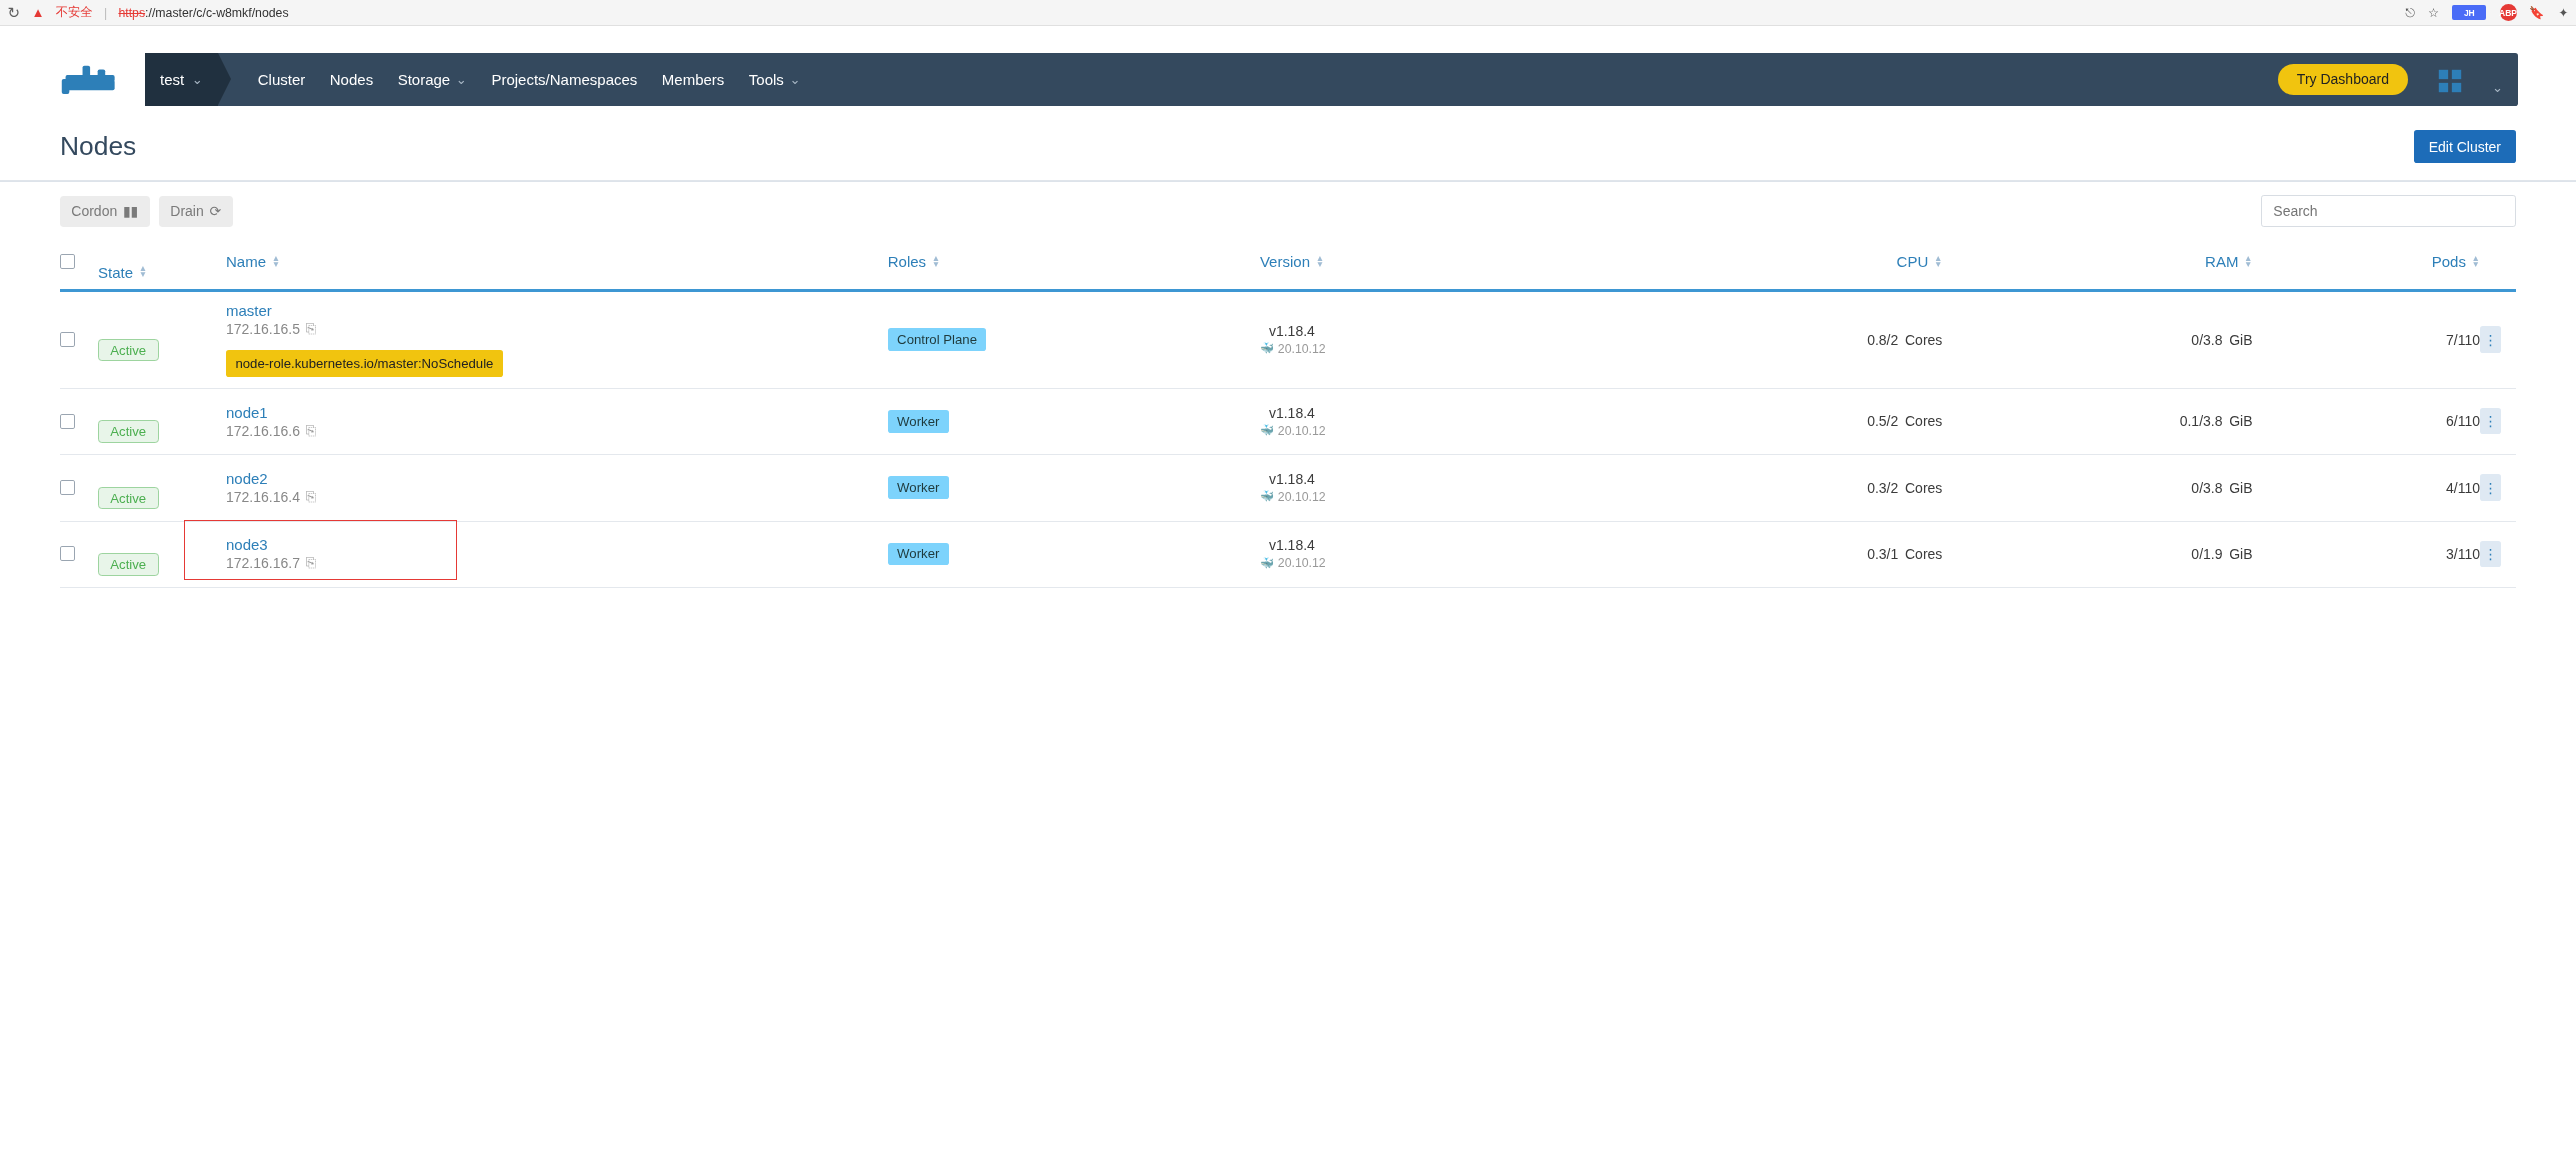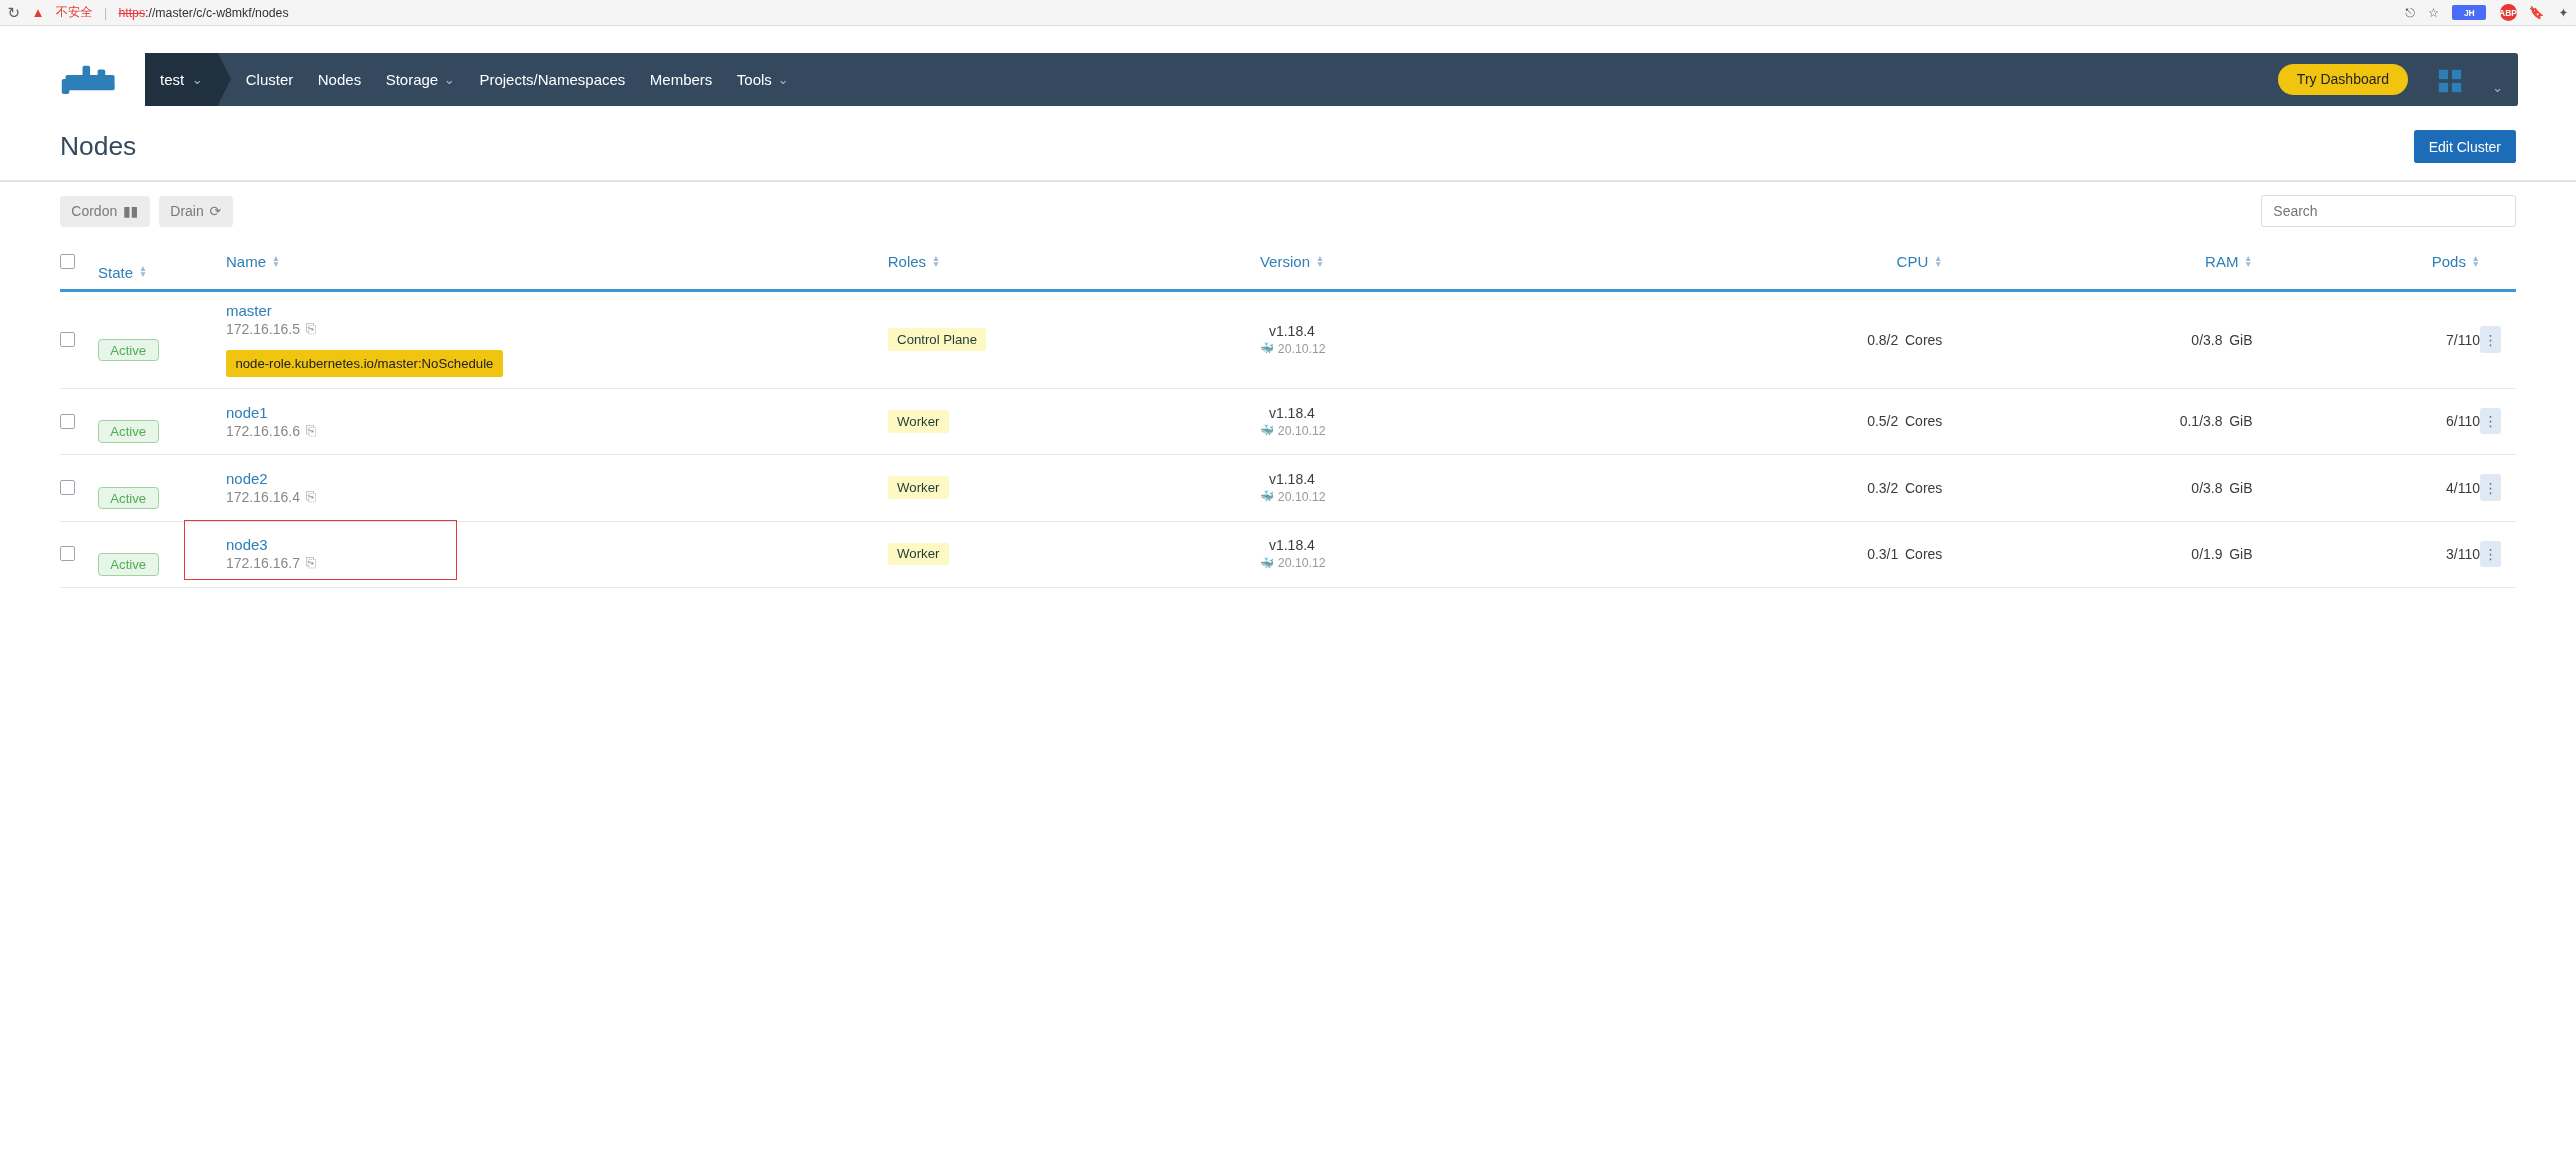--- a/index.html
+++ b/index.html
@@ -14,21 +14,21 @@
     .url .struck { text-decoration: line-through; color: #e53935; }
     .browser-right { margin-left: auto; display: flex; gap: 13.2px; align-items: center; color: #555; }
     .ext-badge { width: 34px; height: 15px; display: inline-flex; align-items: center; justify-content: center; font-size: 8.5px; font-weight: bold; color: #fff; border-radius: 1.9px; }
     
     .page { padding: 0 0 38px; }
     .topbar { display: flex; align-items: center; background: #fff; padding: 0 58px; margin-top: 26.4px; }
     .logo { width: 68px; height: 38px; display: inline-block; margin-right: 19px; }
     .nav { flex: 1; background: #34495e; height: 53px; display: flex; align-items: center; border-radius: 2.8px; }
     .nav-cluster { background: #20303f; height: 100%; display: flex; align-items: center; padding: 0 15px; color: #fff; font-size: 15px; gap: 7.5px; position: relative; }
     .nav-cluster::after { content:''; position: absolute; right: -13.2px; top: 0; width: 0; height: 0; border-top: 26.4px solid transparent; border-bottom: 26.4px solid transparent; border-left: 13.2px solid #20303f; }
-    .nav-items { display: flex; gap: 24.5px; margin-left: 28px; }
+    .nav-items { display: flex; gap: 24.5px; margin-left: 40px; }
     .nav-item { color: #fff; font-size: 15px; cursor: pointer; display: flex; align-items: center; gap: 5.7px; }
     .nav-right { margin-left: auto; display: flex; align-items: flex-end; gap: 28px; padding-right: 15px; }
     .try-btn { background: #f1c40f; color: #222; padding: 7.5px 19px; border-radius: 19px; font-size: 14px; font-weight: 500; cursor: pointer; }
     .grid-icon { width: 28px; height: 28px; display: inline-block; }
     .chev-down-white { color: #a9b8c6; font-size: 13.2px; }
     
     .page-header { padding: 24.5px 60px 17px; display: flex; align-items: center; border-bottom: 0.9px solid #e0e5eb; margin: 0 0 0 0; }
     .page-title { font-size: 26.4px; color: #34495e; font-weight: 400; }
     .edit-btn { margin-left: auto; background: #1d6cb8; color: #fff; padding: 8.5px 15px; border-radius: 2.8px; font-size: 14px; cursor: pointer; }
     
@@ -55,21 +55,21 @@
     
     .row { display: flex; align-items: center; padding: 10.4px 0 11.3px; border-bottom: 0.9px solid #e4e8ed; font-size: 14px; color: #444; }
     .row .col { display: flex; align-items: center; }
     .row .col-cpu, .row .col-ram, .row .col-pods { justify-content: flex-end; color: #3b3b3b; word-spacing: 2.8px; }
     .chk { width: 15px; height: 15px; border: 0.9px solid #9aa5b1; border-radius: 1.9px; display: inline-block; }
     .badge-active { background: #e8f5e9; border: 0.9px solid #9dd49f; color: #4caf50; padding: 2.8px 11.3px; border-radius: 3.8px; font-size: 13.2px; }
     .node-name { color: #2d7fb8; font-size: 15px; cursor: pointer; }
     .node-ip { color: #888; font-size: 14px; margin-top: 1.9px; display: flex; align-items: center; gap: 5.7px; }
     .copy-ic { color: #999; font-size: 13.2px; }
     .taint { background: #f1c40f; color: #222; padding: 5.7px 9.4px; border-radius: 2.8px; font-size: 13.2px; margin-top: 13.2px; display: inline-block; }
-    .role-badge { background: #fef9c3; color: #1f3a3c; padding: 3.8px 9.4px; border-radius: 2.8px; font-size: 13.2px; }
+    .role-badge { background: #7dd3fc; color: #1f3a3c; padding: 3.8px 9.4px; border-radius: 2.8px; font-size: 13.2px; }
     .version-txt { color: #3b3b3b; font-size: 14px; margin-left: 9px; }
     .docker { color: #999; font-size: 12.3px; margin-top: 2.8px; display: flex; align-items: center; gap: 3.8px; }
     .whale { font-size: 11.3px; color: #999; }
     .kebab { background: #dfe9f3; width: 21px; height: 26.4px; display: flex; align-items: center; justify-content: center; border-radius: 2.8px; color: #2d7fb8; cursor: pointer; font-size: 14px; }
     .col-name-stack { display: flex; flex-direction: column; align-items: flex-start; }
     .highlight-box { border: 1.9px solid #e53935; position: absolute; pointer-events: none; }
     .row-wrap { position: relative; }
     
     .content-wrap { margin: 0 60px; }
     .hr-divider { border: none; border-top: 0.9px solid #dde3ea; margin: 0; }

